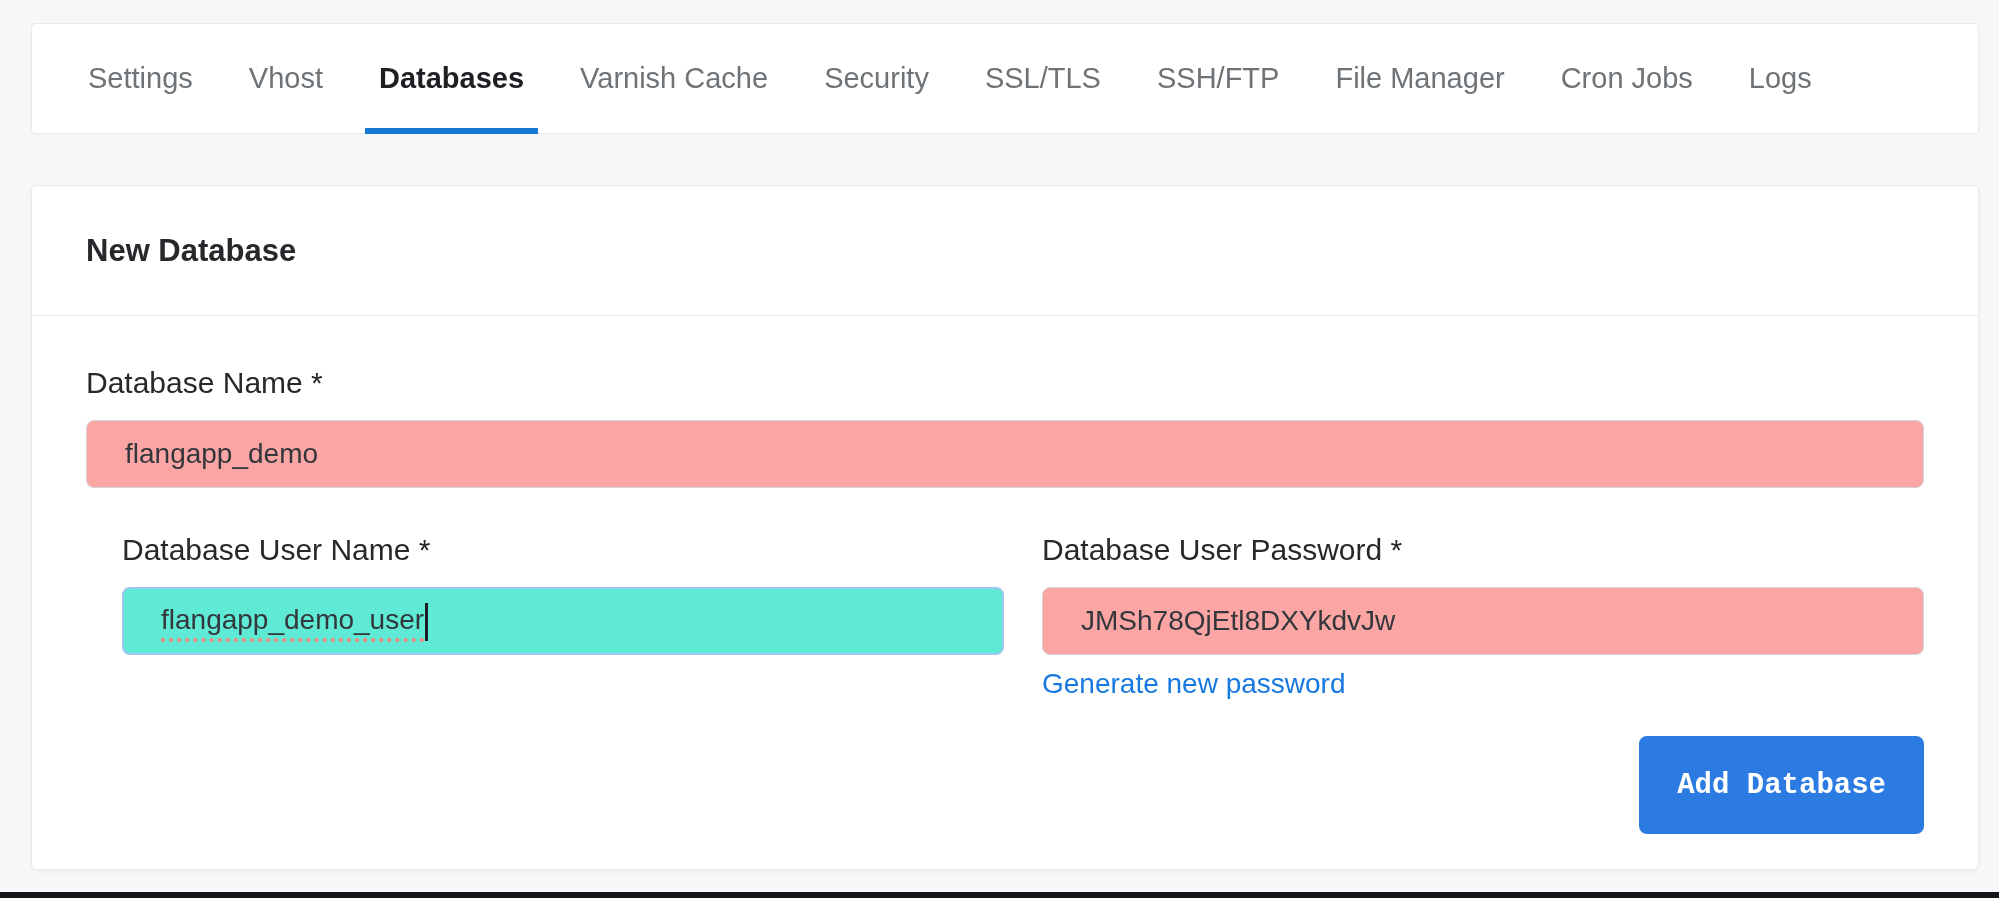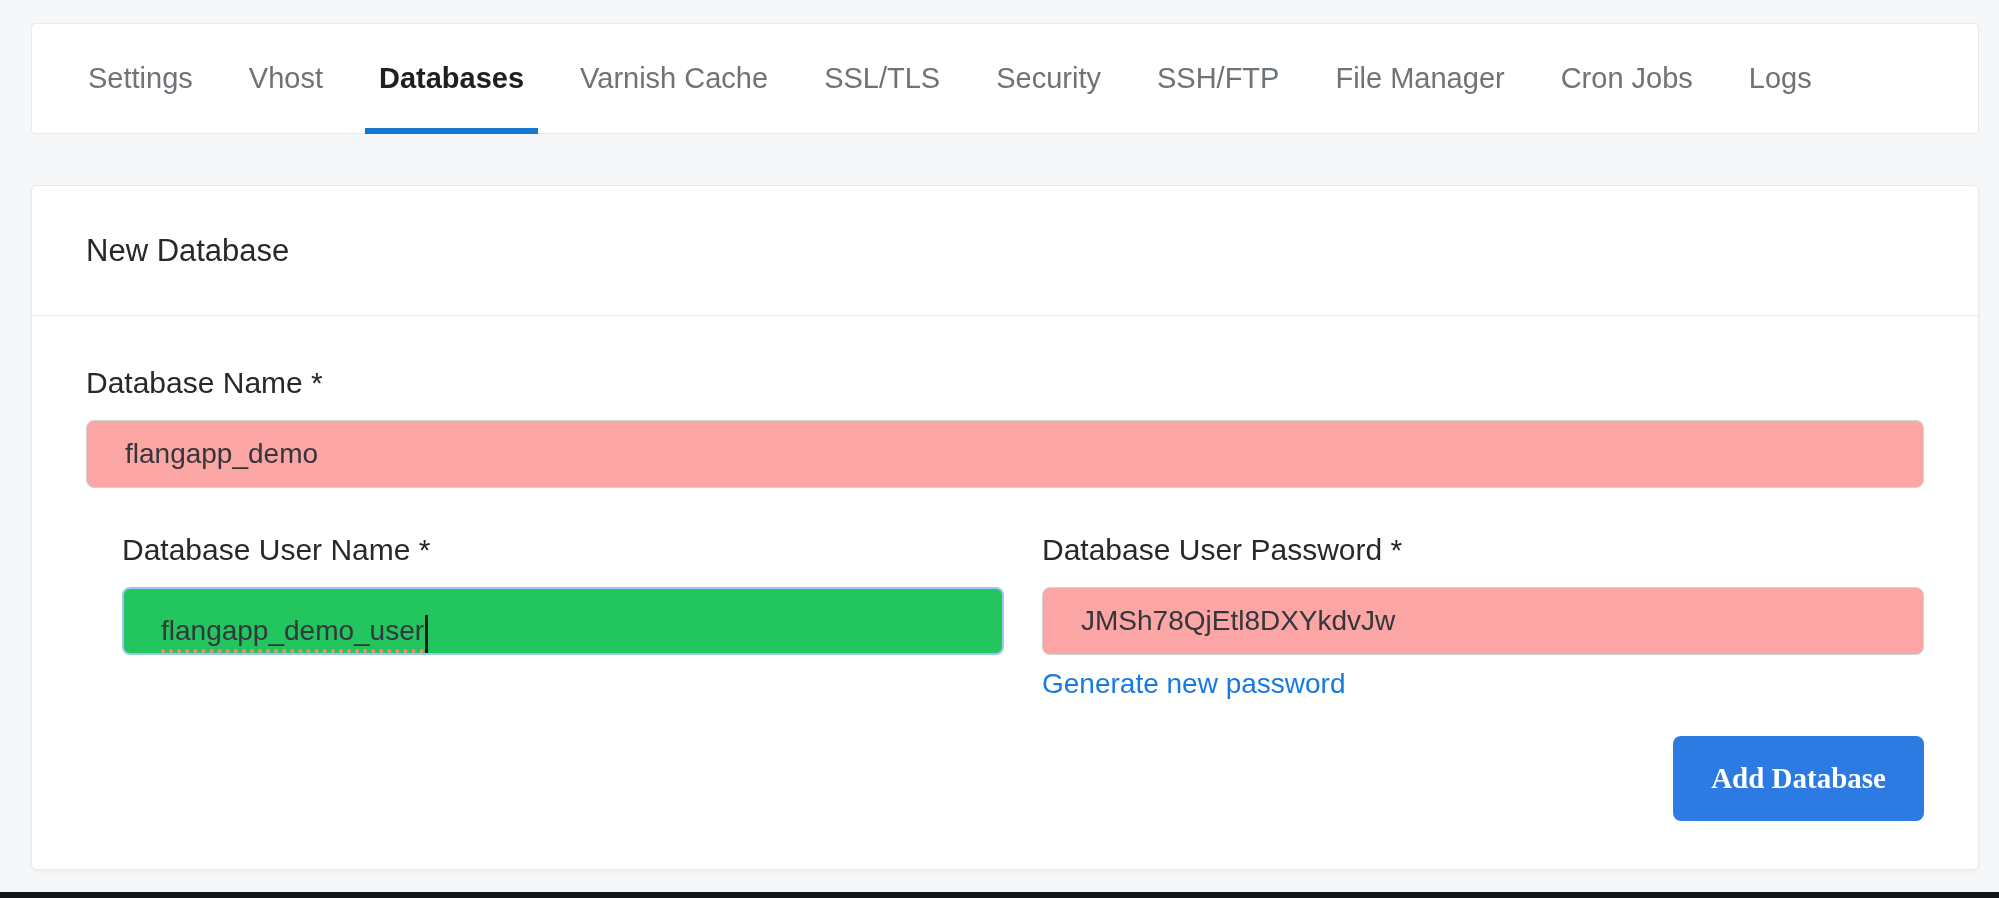--- a/index.html
+++ b/index.html
@@ -37,21 +37,21 @@
   
   .card{
     position:absolute; left:31px; top:185px; width:1948px; height:685px;
     background:#fff; border:1px solid var(--card-border); border-radius:6px;
     box-shadow:0 2px 4px rgba(25,30,40,0.04);
   }
   .card-header{
     height:130px; display:flex; align-items:center; padding:0 54px;
     border-bottom:1px solid var(--divider);
   }
-  .card-title{ font-size:31px; font-weight:normal; color:var(--label-text); }
+  .card-title{ font-size:31px; font-weight:bold; color:var(--label-text); }
 
   .card-body{ padding:50px 54px 54px; }
 
   .field-label{
     display:block; font-size:30px; color:var(--label-text);
     margin-bottom:20px; line-height:34px;
   }
   .text-input{
     width:100%; height:68px; border:1px solid var(--input-border);
     border-radius:8px; background:#fca5a5; padding:0 38px;
@@ -60,61 +60,61 @@
   }
 
   .row2{
     display:grid; grid-template-columns:1fr 1fr; column-gap:38px;
     margin-top:45px; align-items:start;margin-left:36px;
   }
 
   
   .input-focused{
     width:100%; height:68px; border:2px solid var(--focus-border);
-    border-radius:8px; background:#22c55e; padding:0 37px;
-    display:flex; align-items:flex-end; font-size:28px; color:var(--input-text);
+    border-radius:8px; background:#5eead4; padding:14px 37px;
+    display:flex; align-items:flex-start; font-size:28px; color:var(--input-text);
     cursor:text;
   }
   .misspelled{
     border-bottom:4px dotted var(--spellcheck-red);
     padding-bottom:1px; line-height:34px;
   }
   .caret{
     display:inline-block; width:3px; height:38px;
     background:#1b1d20; margin-left:1px;
   }
 
   .gen-link{
     display:inline-block; margin-top:13px; font-size:28px;
     color:var(--link-blue); text-decoration:none; cursor:pointer;
   }
 
   .button-row{ display:flex; justify-content:flex-end; margin-top:36px; }
   .primary-btn{
-    height:85px; padding:0 38px; border:none; border-radius:8px;
+    height:98px; padding:0 38px; border:none; border-radius:8px;
     background:var(--button-blue); color:var(--button-text);
-    font-family:Liberation Serif, serif;
+    font-family:Liberation Mono, monospace;
     font-size:29px; font-weight:bold; cursor:pointer;
   }
 
   .bottom-edge{
     position:absolute; left:0; bottom:0; width:100%; height:6px;
     background:var(--bottom-edge);
   }
 </style>
 </head>
 <body>
 
 <nav class="tabbar">
   <div class="tab">Settings</div>
   <div class="tab">Vhost</div>
   <div class="tab active">Databases</div>
   <div class="tab">Varnish Cache</div>
+  <div class="tab">Security</div>
   <div class="tab">SSL/TLS</div>
-  <div class="tab">Security</div>
   <div class="tab">SSH/FTP</div>
   <div class="tab">File Manager</div>
   <div class="tab">Cron Jobs</div>
   <div class="tab">Logs</div>
 </nav>
 
 <section class="card">
   <div class="card-header">
     <h1 class="card-title">New Database</h1>
   </div>

